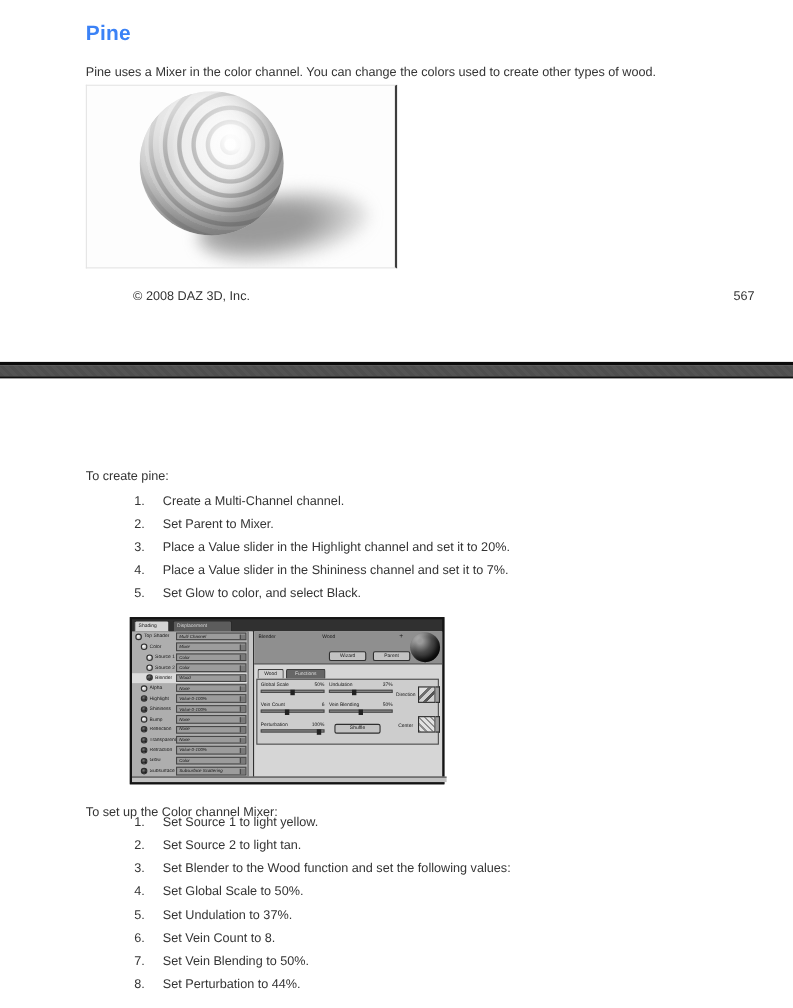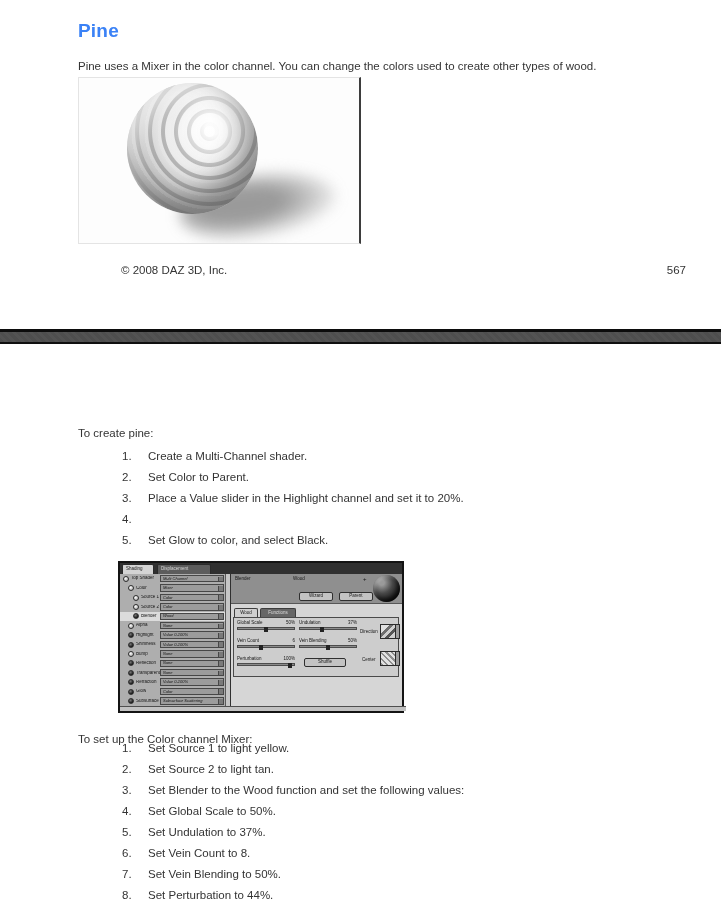--- a/index.html
+++ b/index.html
@@ -116,32 +116,33 @@
   </section>
 
   <div class="separator"></div>
 
   <section class="page2">
 
     <div class="list-title lt1">To create pine:</div>
     <div class="olist ol1">
       <div class="li">
           <span class="num">1.</span>
-          <span>Create a Multi-Channel shader.</span>
+          <span>Create a Multi-Channel channel.</span>
         </div>
       <div class="li">
           <span class="num">2.</span>
-          <span>Set Color to Parent.</span>
+          <span>Set Parent to Mixer.</span>
         </div>
       <div class="li">
           <span class="num">3.</span>
           <span>Place a Value slider in the Highlight channel and set it to 20%.</span>
         </div>
       <div class="li">
           <span class="num">4.</span>
+          <span>Place a Value slider in the Shininess channel and set it to 7%.</span>
         </div>
       <div class="li">
           <span class="num">5.</span>
           <span>Set Glow to color, and select Black.</span>
         </div>
     </div>
 
     <div class="shot">
       <div class="tab on t-shading">Shading</div>
       <div class="tab off t-displacement">Displacement</div>

